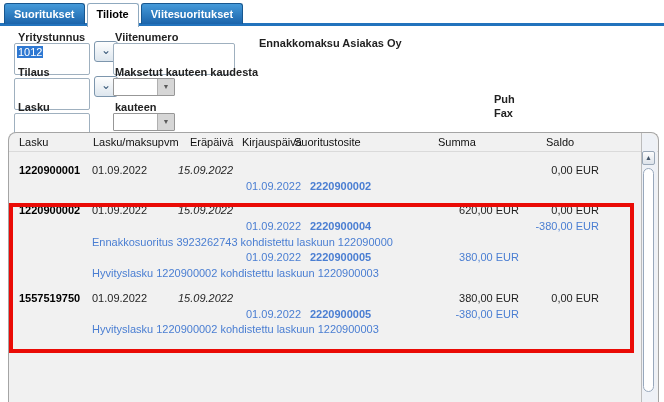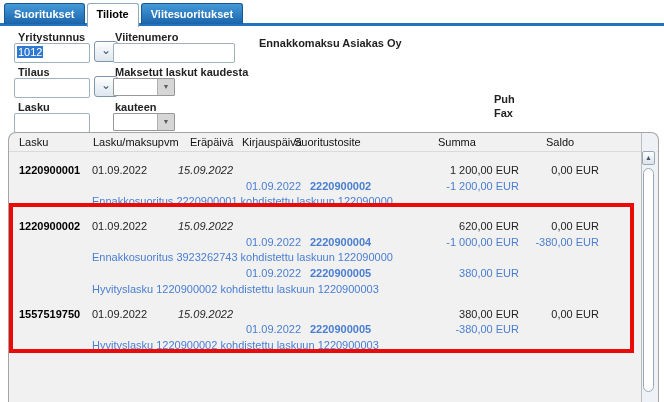--- a/index.html
+++ b/index.html
@@ -10,21 +10,21 @@
   .tabbar { position:absolute; top:3px; left:4px; display:flex; gap:2px; z-index:3; }
   .tab { height:21px; line-height:20px; padding:0 9px; font-weight:bold; color:#fff;
          background:linear-gradient(#459ad9,#1b64ab); border:1px solid #17578f;
          border-bottom:none; border-radius:3px 3px 0 0; cursor:default; }
   .tab.active { background:#fff; color:#000; border-color:#8fa9bf; height:24px;
                 position:relative; z-index:4; }
   .tabline { position:absolute; top:23px; left:0; width:664px; height:3px; background:#2273bd; z-index:2; }
 
   
   .flabel { position:absolute; color:#222;font-weight:bold; }
-  .textbox { position:absolute; height:20px; background:#fff; border:1px solid #9fb0bf;
+  .textbox { position:absolute; height:32px; background:#fff; border:1px solid #9fb0bf;
              border-radius:2px; line-height:16px; padding:0 2px; overflow:hidden; }
   .sel { background:#2e78d2; color:#fff; padding:0 1px; }
   .dropbtn { position:absolute; width:24px; height:21px; background:linear-gradient(#fefefe,#dde6ee);
              border:1px solid #7d96ad; border-radius:3px; text-align:center; line-height:17px;
              color:#3a5a7a; font-size:12px; cursor:default; }
   .combo { position:absolute; height:18px; background:#fff; border:1px solid #979797; border-radius:1px; }
   .combo .arrow { position:absolute; right:0; top:0; width:17px; height:16px; background:#d6d6d6;
                   border-left:1px solid #b0b0b0; text-align:center; line-height:15px;
                   font-size:7px; color:#5a5a5a; }
   .boldname { position:absolute; font-weight:bold;text-align:right; }
@@ -87,21 +87,21 @@
 <div class="textbox" style="left:113px;top:43px;width:122px"></div>
 
 <span class="boldname" style="left:259px;top:37px">Ennakkomaksu Asiakas Oy</span>
 
 <span class="flabel" style="left:18px;top:66px">Tilaus</span>
 <div class="textbox" style="left:14px;top:78px;width:76px"></div>
 <div class="dropbtn" style="left:94px;top:76px">
   <span>⌄</span>
 </div>
 
-<span class="flabel" style="left:115px;top:66px">Maksetut laskut kaudesta</span>
+<span class="flabel" style="left:115px;top:66px">Maksetut kauteen kaudesta</span>
 <div class="combo" style="left:113px;top:78px;width:62px">
   <span class="arrow">▼</span>
 </div>
 
 <span class="flabel" style="left:18px;top:101px">Lasku</span>
 <div class="textbox" style="left:14px;top:113px;width:76px"></div>
 
 <span class="flabel" style="left:115px;top:101px">kauteen</span>
 <div class="combo" style="left:113px;top:113px;width:62px">
   <span class="arrow">▼</span>
@@ -119,42 +119,36 @@
     <span class="h4">Suoritustosite</span>
     <span class="h5">Summa</span>
     <span class="h6">Saldo</span>
   </div>
 
   <div class="lines">
       <div class="line invoice">
         <span class="cell c-lasku">1220900001</span>
         <span class="cell c-pvm">01.09.2022</span>
         <span class="cell c-era">15.09.2022</span>
-        <span class="cell c-summa">1 200,00 EUR</span>
         <span class="cell c-saldo">0,00 EUR</span>
       </div>
       <div class="line payment">
         <span class="cell c-kirj">01.09.2022</span>
         <span class="cell c-tosite">2220900002</span>
-        <span class="cell c-summa">-1 200,00 EUR</span>
-      </div>
-      <div class="line note">
-        <span class="cell c-note">Ennakkosuoritus 2220900001 kohdistettu laskuun 122090000</span>
       </div>
       <div class="line invoice gap">
         <span class="cell c-lasku">1220900002</span>
         <span class="cell c-pvm">01.09.2022</span>
         <span class="cell c-era">15.09.2022</span>
         <span class="cell c-summa">620,00 EUR</span>
         <span class="cell c-saldo">0,00 EUR</span>
       </div>
       <div class="line payment">
         <span class="cell c-kirj">01.09.2022</span>
         <span class="cell c-tosite">2220900004</span>
-        <span class="cell c-summa">-1 000,00 EUR</span>
         <span class="cell c-saldo">-380,00 EUR</span>
       </div>
       <div class="line note">
         <span class="cell c-note">Ennakkosuoritus 3923262743 kohdistettu laskuun 122090000</span>
       </div>
       <div class="line payment">
         <span class="cell c-kirj">01.09.2022</span>
         <span class="cell c-tosite">2220900005</span>
         <span class="cell c-summa">380,00 EUR</span>
       </div>

